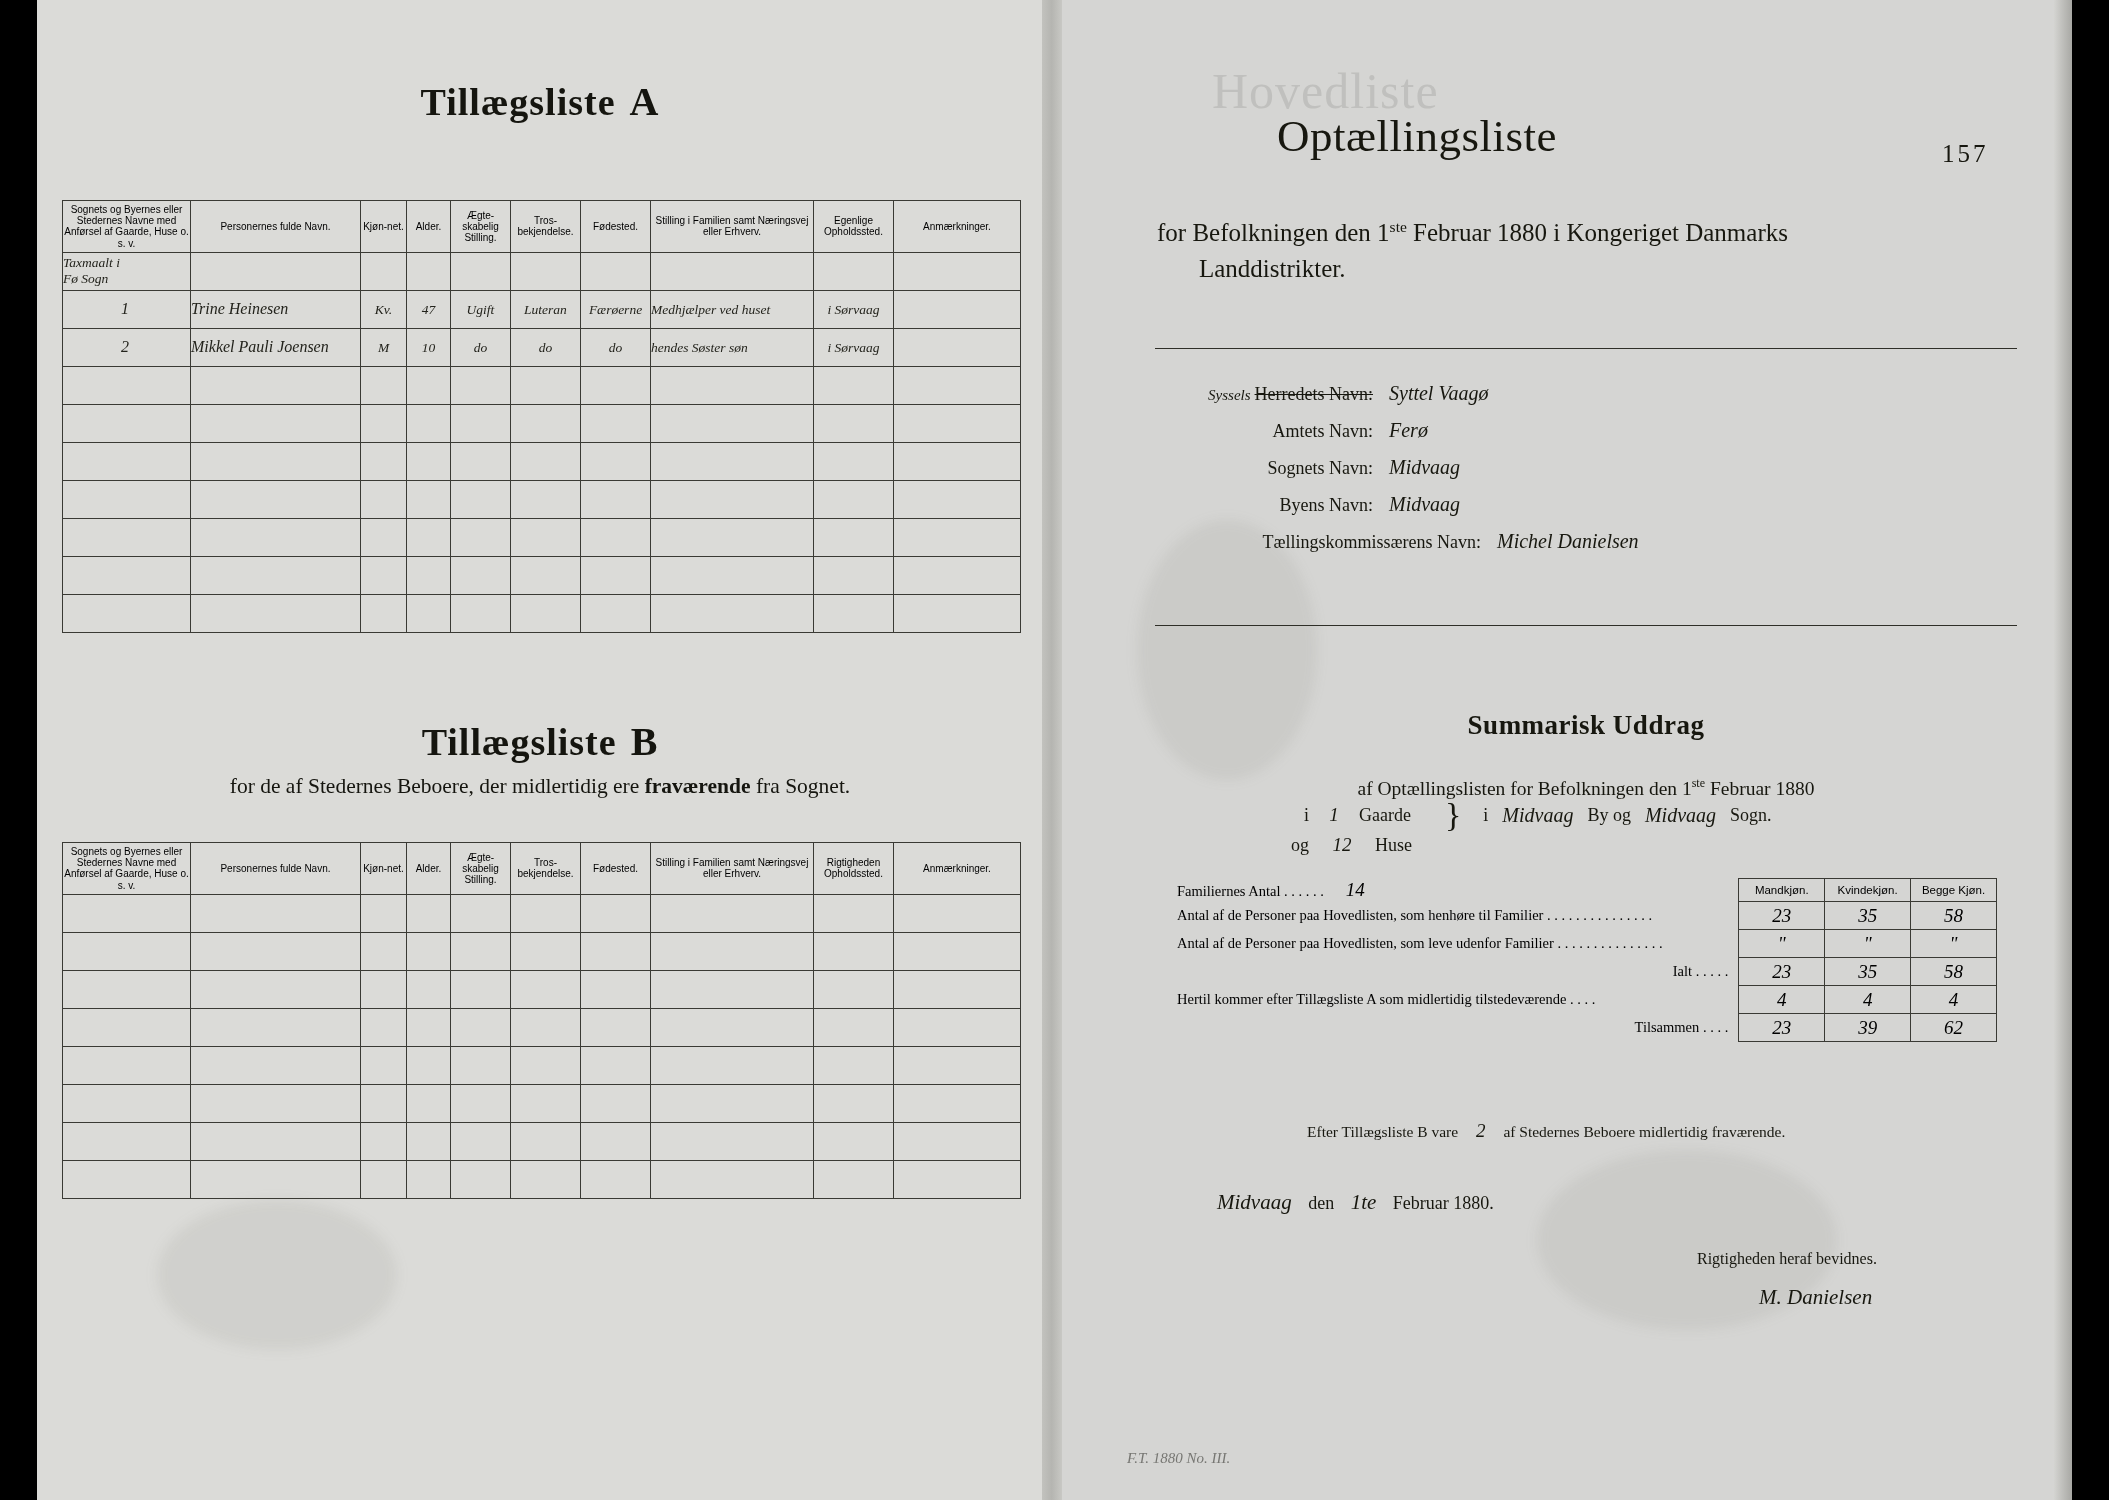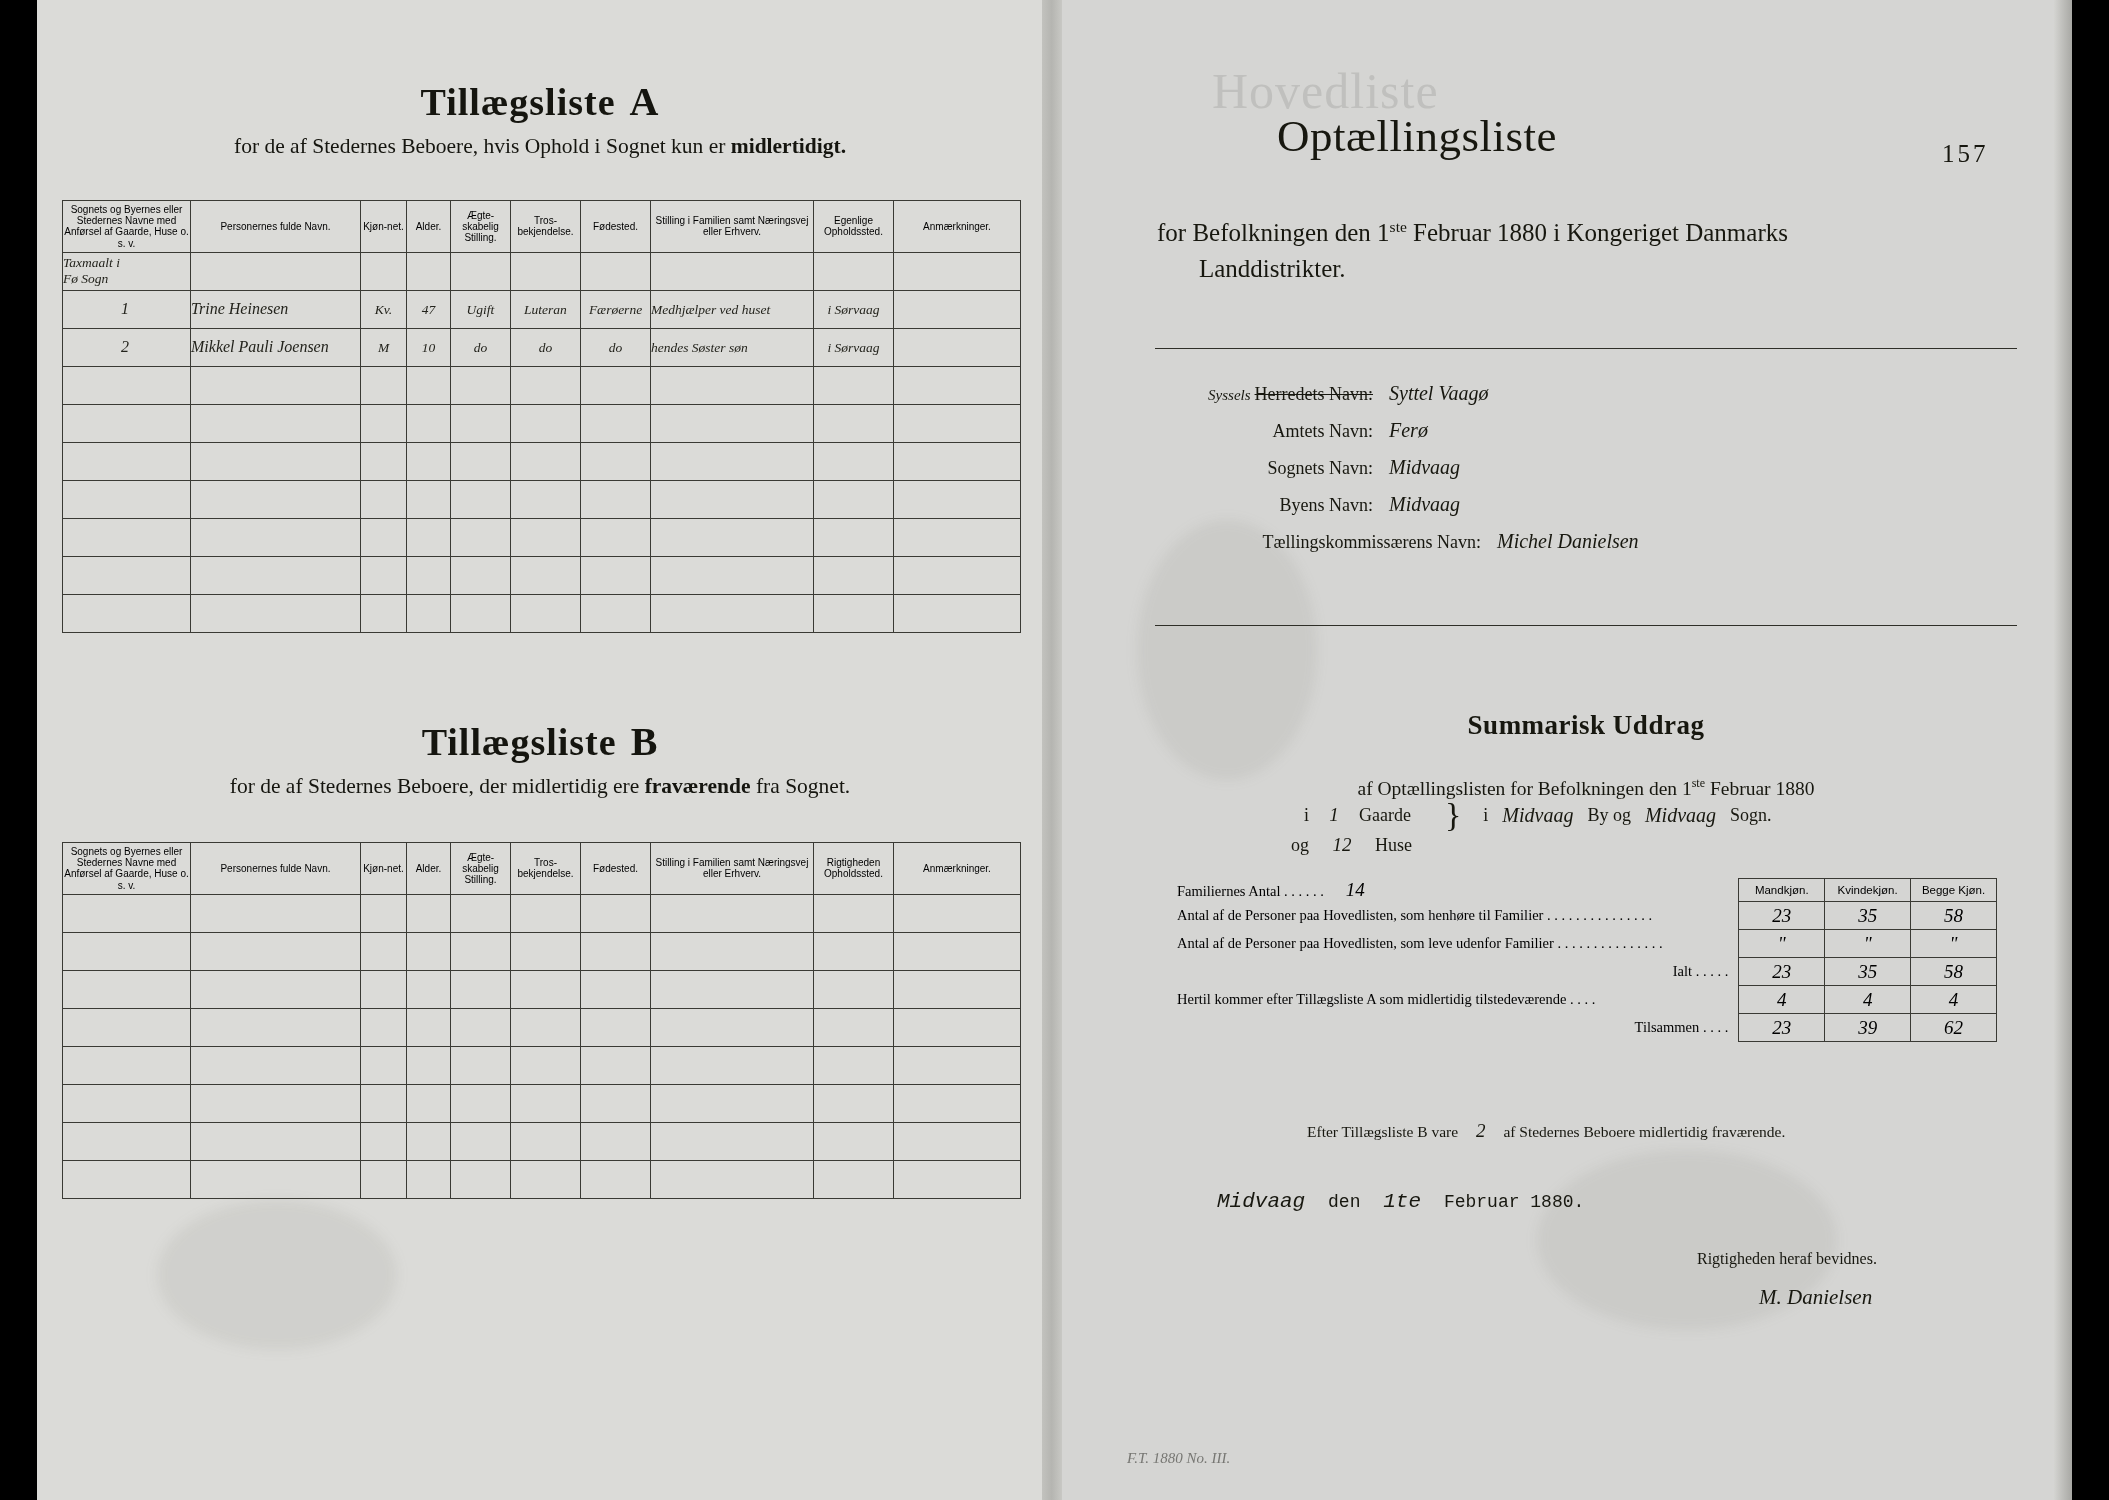--- a/index.html
+++ b/index.html
@@ -235,23 +235,20 @@
     <div class="scan-right"></div>
     <div class="edge-right"></div>
 
     <div class="smudge" style="left:120px; top:1200px; width:240px; height:150px;"></div>
     <div class="smudge" style="left:1100px; top:520px; width:180px; height:260px;"></div>
     <div class="smudge" style="left:1500px; top:1150px; width:300px; height:180px;"></div>
 
     <div class="form-block" style="left:28px; top:78px; width:950px;">
       <div class="title-line">
         <span>Tillægsliste</span><span class="letter">A</span>
-      </div>
-      <div class="subtitle-line">
-        <span>for de af Stedernes Beboere, hvis Ophold i Sognet kun er </span><b>midlertidigt.</b>
       </div>
     </div>
 
     <table class="census" style="position:absolute; left:25px; top:200px; width:958px;">
       <colgroup>
         <col style="width:128px">
           <col style="width:170px">
           <col style="width:46px">
         <col style="width:44px">
           <col style="width:60px">
@@ -667,21 +664,21 @@
       </tr>
     </tbody>
       </table>
 
     <div class="rt" style="left:1270px; top:1120px; font-size:15.5px;">
       <span>Efter Tillægsliste B vare</span>
       <span class="hnum" style="margin:0 14px;">2</span>
       <span>af Stedernes Beboere midlertidig fraværende.</span>
     </div>
 
-    <div class="rt" style="left:1180px; top:1190px; font-size:18px;font-family:Liberation Mono, monospace;">
+    <div class="rt" style="left:1180px; top:1190px; font-size:18px;">
       <span class="sig">Midvaag</span>
       <span style="margin:0 12px;">den</span>
       <span class="sig">1te</span>
       <span style="margin-left:12px;">Februar 1880.</span>
     </div>
 
     <div class="rt" style="left:1660px; top:1250px; font-size:16px;">
       <span>Rigtigheden heraf bevidnes.</span>
     </div>
     <div class="rt sig" style="left:1722px; top:1285px;">

